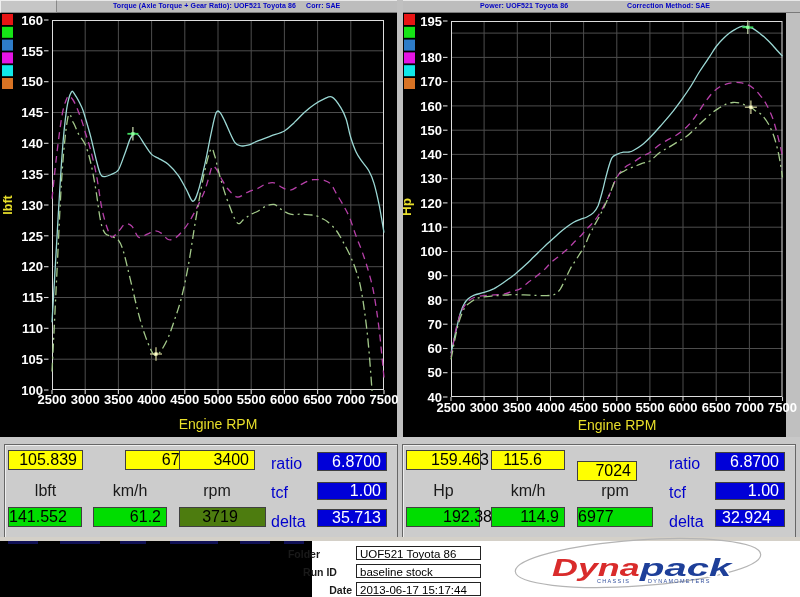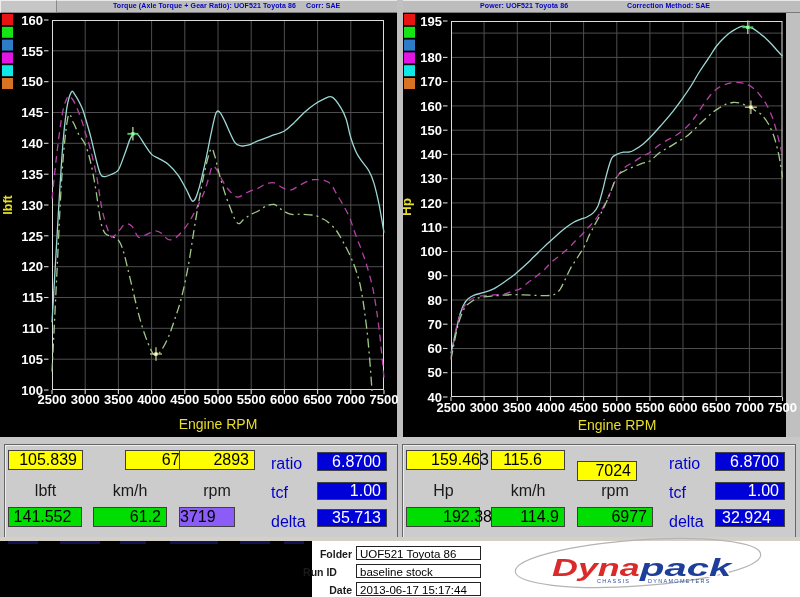--- a/index.html
+++ b/index.html
@@ -223,61 +223,61 @@
 <text x="749.4" y="412" font-family="Liberation Sans" font-size="13" font-weight="bold" fill="#fff" text-anchor="middle">7000</text>
 <text x="782.5" y="412" font-family="Liberation Sans" font-size="13" font-weight="bold" fill="#fff" text-anchor="middle">7500</text>
 <text x="617" y="430" font-family="Liberation Sans" font-size="14" fill="#e8df2a" text-anchor="middle">Engine RPM</text>
 <text x="411" y="207" font-family="Liberation Sans" font-size="13.5" font-weight="bold" fill="#e8df2a" text-anchor="middle" transform="rotate(-90 411 207)">Hp</text>
 </g>
     </svg>
 <div style="position:absolute;left:0;top:437px;width:800px;height:100px;background:#c8c8c8;"></div>
 <div style="position:absolute;left:4px;top:444px;width:392px;height:93px;background:#ccc;border:1px solid #666;box-shadow:inset 1px 1px 0 #eee;">
 <div style="position:absolute;left:3px;top:5px;width:75px;height:20px;background:#ffff00;border:1px solid #404040;font:16px 'Liberation Sans';color:#000;text-align:right;padding-right:5px;box-sizing:border-box;line-height:18px;">105.839</div>
 <div style="position:absolute;left:88px;top:5px;width:74px;height:20px;background:#ffff00;border:1px solid #404040;font:16px 'Liberation Sans';color:#000;text-align:right;padding-right:5px;box-sizing:border-box;line-height:18px;margin-left:32px;">67.0</div>
-<div style="position:absolute;left:174px;top:5px;width:76px;height:20px;background:#ffff00;border:1px solid #404040;font:16px 'Liberation Sans';color:#000;text-align:right;padding-right:5px;box-sizing:border-box;line-height:18px;">2893</div>
-<div style="position:absolute;left:3px;top:62px;width:74px;height:20px;background:#00dd00;border:1px solid #404040;font:16px 'Liberation Sans';color:#000;text-align:center;padding-right:5px;box-sizing:border-box;line-height:18px;">141.552</div>
+<div style="position:absolute;left:174px;top:5px;width:76px;height:20px;background:#ffff00;border:1px solid #404040;font:16px 'Liberation Sans';color:#000;text-align:right;padding-right:5px;box-sizing:border-box;line-height:18px;">3400</div>
+<div style="position:absolute;left:3px;top:62px;width:74px;height:20px;background:#00dd00;border:1px solid #404040;font:16px 'Liberation Sans';color:#000;text-align:left;padding-right:5px;box-sizing:border-box;line-height:18px;">141.552</div>
 <div style="position:absolute;left:88px;top:62px;width:74px;height:20px;background:#00dd00;border:1px solid #404040;font:16px 'Liberation Sans';color:#000;text-align:right;padding-right:5px;box-sizing:border-box;line-height:18px;">61.2</div>
-<div style="position:absolute;left:174px;top:62px;width:56px;height:20px;background:#8b5cf6;border:1px solid #404040;font:16px 'Liberation Sans';color:#000;text-align:left;padding-right:5px;box-sizing:border-box;line-height:18px;">3719</div>
+<div style="position:absolute;left:174px;top:62px;width:87px;height:20px;background:#4d7c0f;border:1px solid #404040;font:16px 'Liberation Sans';color:#000;text-align:center;padding-right:5px;box-sizing:border-box;line-height:18px;">3719</div>
 <div style="position:absolute;left:312px;top:7px;width:70px;height:19px;background:#0000d8;border:1px solid #404040;font:16px 'Liberation Sans';color:#fff;text-align:right;padding-right:5px;box-sizing:border-box;line-height:17px;">6.8700</div>
 <div style="position:absolute;left:312px;top:37px;width:70px;height:18px;background:#0000d8;border:1px solid #404040;font:16px 'Liberation Sans';color:#fff;text-align:right;padding-right:5px;box-sizing:border-box;line-height:16px;">1.00</div>
 <div style="position:absolute;left:312px;top:64px;width:70px;height:18px;background:#0000d8;border:1px solid #404040;font:16px 'Liberation Sans';color:#fff;text-align:right;padding-right:5px;box-sizing:border-box;line-height:16px;">35.713</div>
 <div style="position:absolute;left:3px;top:37px;width:75px;text-align:center;font:16px 'Liberation Sans';color:#1a1a1a;">lbft</div>
 <div style="position:absolute;left:88px;top:37px;width:74px;text-align:center;font:16px 'Liberation Sans';color:#1a1a1a;">km/h</div>
 <div style="position:absolute;left:174px;top:37px;width:76px;text-align:center;font:16px 'Liberation Sans';color:#1a1a1a;">rpm</div>
 <div style="position:absolute;left:266px;top:10px;font:16px 'Liberation Sans';color:#0000cc;">ratio</div>
 <div style="position:absolute;left:266px;top:39px;font:16px 'Liberation Sans';color:#0000cc;">tcf</div>
 <div style="position:absolute;left:266px;top:68px;font:16px 'Liberation Sans';color:#0000cc;">delta</div>
 </div>
 <div style="position:absolute;left:402px;top:444px;width:392px;height:93px;background:#ccc;border:1px solid #666;box-shadow:inset 1px 1px 0 #eee;">
 <div style="position:absolute;left:3px;top:5px;width:75px;height:20px;background:#ffff00;border:1px solid #404040;font:16px 'Liberation Sans';color:#000;text-align:right;padding-right:5px;box-sizing:border-box;line-height:18px;padding-left:24px;">159.463</div>
 <div style="position:absolute;left:88px;top:5px;width:74px;height:20px;background:#ffff00;border:1px solid #404040;font:16px 'Liberation Sans';color:#000;text-align:right;padding-right:22px;box-sizing:border-box;line-height:18px;">115.6</div>
 <div style="position:absolute;left:174px;top:5px;width:60px;height:20px;background:#ffff00;border:1px solid #404040;font:16px 'Liberation Sans';color:#000;text-align:right;padding-right:5px;box-sizing:border-box;line-height:18px;margin-top:11px;">7024</div>
 <div style="position:absolute;left:3px;top:62px;width:74px;height:20px;background:#00dd00;border:1px solid #404040;font:16px 'Liberation Sans';color:#000;text-align:right;padding-right:5px;box-sizing:border-box;line-height:18px;padding-left:36px;">192.386</div>
 <div style="position:absolute;left:88px;top:62px;width:74px;height:20px;background:#00dd00;border:1px solid #404040;font:16px 'Liberation Sans';color:#000;text-align:right;padding-right:5px;box-sizing:border-box;line-height:18px;">114.9</div>
-<div style="position:absolute;left:174px;top:62px;width:76px;height:20px;background:#00dd00;border:1px solid #404040;font:16px 'Liberation Sans';color:#000;text-align:right;padding-right:5px;box-sizing:border-box;line-height:18px;">6977</div>
+<div style="position:absolute;left:174px;top:62px;width:76px;height:20px;background:#00dd00;border:1px solid #404040;font:16px 'Liberation Sans';color:#000;text-align:left;padding-right:5px;box-sizing:border-box;line-height:18px;">6977</div>
 <div style="position:absolute;left:312px;top:7px;width:70px;height:19px;background:#0000d8;border:1px solid #404040;font:16px 'Liberation Sans';color:#fff;text-align:right;padding-right:5px;box-sizing:border-box;line-height:17px;">6.8700</div>
 <div style="position:absolute;left:312px;top:37px;width:70px;height:18px;background:#0000d8;border:1px solid #404040;font:16px 'Liberation Sans';color:#fff;text-align:right;padding-right:5px;box-sizing:border-box;line-height:16px;">1.00</div>
 <div style="position:absolute;left:312px;top:64px;width:70px;height:18px;background:#0000d8;border:1px solid #404040;font:16px 'Liberation Sans';color:#fff;text-align:right;padding-right:13px;box-sizing:border-box;line-height:16px;">32.924</div>
 <div style="position:absolute;left:3px;top:37px;width:75px;text-align:center;font:16px 'Liberation Sans';color:#1a1a1a;">Hp</div>
 <div style="position:absolute;left:88px;top:37px;width:74px;text-align:center;font:16px 'Liberation Sans';color:#1a1a1a;">km/h</div>
 <div style="position:absolute;left:174px;top:37px;width:76px;text-align:center;font:16px 'Liberation Sans';color:#1a1a1a;">rpm</div>
 <div style="position:absolute;left:266px;top:10px;font:16px 'Liberation Sans';color:#0000cc;">ratio</div>
 <div style="position:absolute;left:266px;top:39px;font:16px 'Liberation Sans';color:#0000cc;">tcf</div>
 <div style="position:absolute;left:266px;top:68px;font:16px 'Liberation Sans';color:#0000cc;">delta</div>
 </div>
 <div style="position:absolute;left:0;top:537px;width:800px;height:60px;background:#fff;"></div>
 <div style="position:absolute;left:0;top:537px;width:800px;height:4px;background:#d4d0c8;"></div>
 <div style="position:absolute;left:0;top:541px;width:312px;height:56px;background:#000;"></div>
 <div style="position:absolute;left:8px;top:541px;width:30px;height:3px;background:#101055;"></div>
 <div style="position:absolute;left:60px;top:541px;width:40px;height:3px;background:#101055;"></div>
 <div style="position:absolute;left:120px;top:541px;width:26px;height:3px;background:#101055;"></div>
 <div style="position:absolute;left:170px;top:541px;width:48px;height:3px;background:#101055;"></div>
 <div style="position:absolute;left:240px;top:541px;width:30px;height:3px;background:#101055;"></div>
 <div style="position:absolute;left:284px;top:541px;width:20px;height:3px;background:#101055;"></div>
-<div style="position:absolute;left:288px;top:548px;width:64px;text-align:right;font:bold 10.5px 'Liberation Sans';color:#1a1a1a;">Folder</div>
+<div style="position:absolute;left:272px;top:548px;width:64px;text-align:center;font:bold 10.5px 'Liberation Sans';color:#1a1a1a;">Folder</div>
 <div style="position:absolute;left:288px;top:566px;width:64px;text-align:center;font:bold 10.5px 'Liberation Sans';color:#1a1a1a;">Run ID</div>
 <div style="position:absolute;left:288px;top:584px;width:64px;text-align:right;font:bold 10.5px 'Liberation Sans';color:#1a1a1a;">Date</div>
 <div style="position:absolute;left:356px;top:546px;width:125px;height:14px;background:#fff;border:1px solid #222;font:11.5px 'Liberation Sans';color:#000;padding:1px 0 0 3px;box-sizing:border-box;">UOF521 Toyota 86</div>
 <div style="position:absolute;left:356px;top:564px;width:125px;height:14px;background:#fff;border:1px solid #222;font:11.5px 'Liberation Sans';color:#000;padding:1px 0 0 3px;box-sizing:border-box;">baseline stock</div>
 <div style="position:absolute;left:356px;top:582px;width:125px;height:14px;background:#fff;border:1px solid #222;font:11.5px 'Liberation Sans';color:#000;padding:1px 0 0 3px;box-sizing:border-box;">2013-06-17 15:17:44</div>
 <svg width="260" height="60" viewBox="0 0 260 60" xmlns="http://www.w3.org/2000/svg" style="position:absolute;left:505px;top:537px;">
 <ellipse cx="133" cy="26" rx="123" ry="23" fill="none" stroke="#b4b4b4" stroke-width="1.2" transform="rotate(-4 133 26)"></ellipse>
 <text font-family="Liberation Sans" font-size="23" font-weight="bold" font-style="italic" fill="#d92b2b" stroke="#ffffff" stroke-width="2.2" paint-order="stroke" transform="translate(47,38.5) scale(1.56,1)">Dyna</text>
 <text font-family="Liberation Sans" font-size="23" font-weight="bold" font-style="italic" fill="#1e3f99" stroke="#ffffff" stroke-width="2.2" paint-order="stroke" transform="translate(135,38.5) scale(1.74,1)">pack</text>
 <text x="92" y="46" font-family="Liberation Sans" font-size="5.5" letter-spacing="1.3" fill="#33509e">CHASSIS</text>

